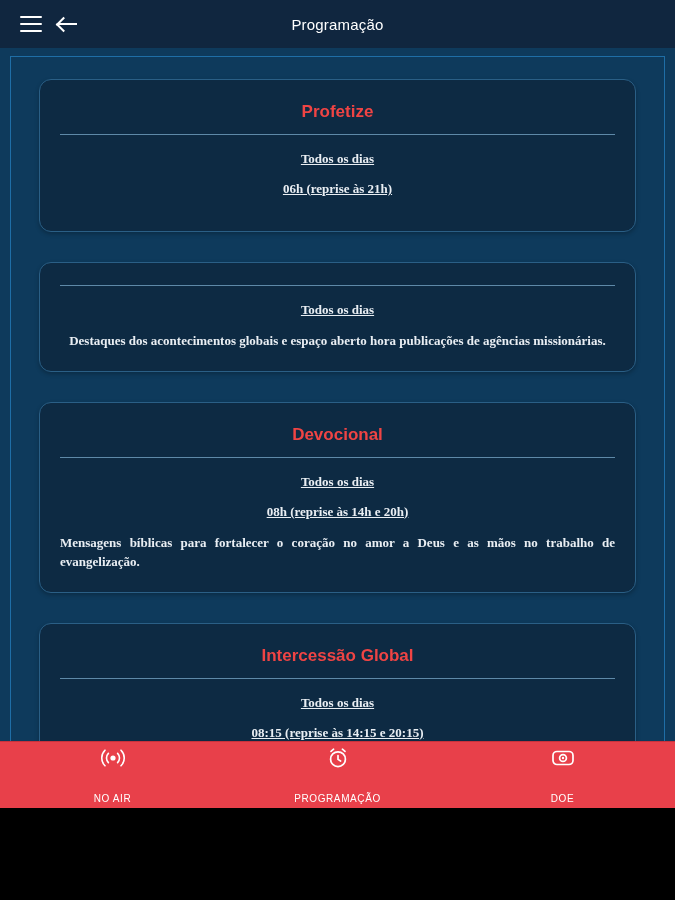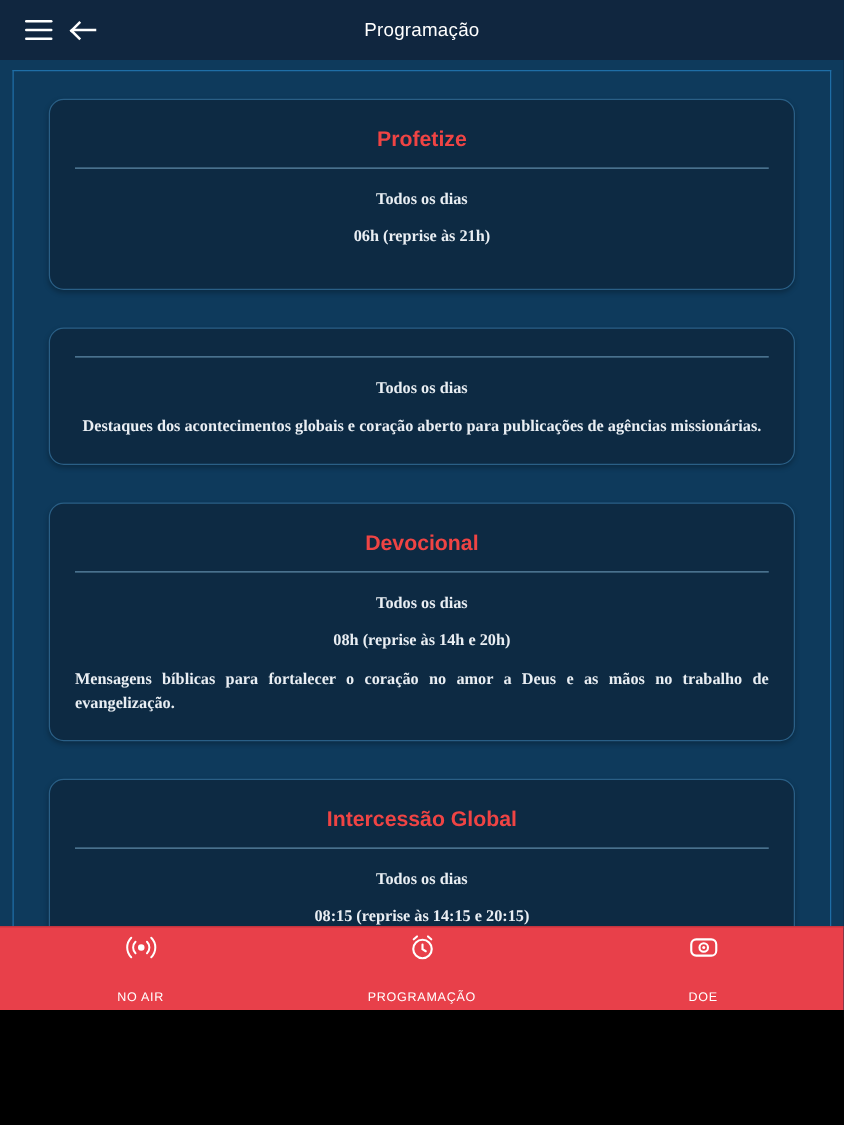--- a/index.html
+++ b/index.html
@@ -137,20 +137,21 @@
     width: 100%;
     margin: 0 auto 16px auto;
   }
   .card-line {
     color: #e9eef3;
     font-size: 13px;
     text-align: center;
     font-weight: bold;
     margin-bottom: 14px;
     font-family: "Liberation Serif", serif;
+    text-decoration: underline;
   }
   .card-desc {
     color: #e9eef3;
     font-size: 13px;
     text-align: justify;
     text-align-last: left;
     line-height: 1.45;
     font-weight: bold;
     font-family: "Liberation Serif", serif;
   }
@@ -218,21 +219,21 @@
       <div class="card">
         <div class="card-title">Profetize</div>
         <div class="divider"></div>
         <div class="card-line">Todos os dias</div>
         <div class="card-line">06h (reprise às 21h)</div>
       </div>
 
       <div class="card">
         <div class="divider"></div>
         <div class="card-line">Todos os dias</div>
-        <div class="card-desc center">Destaques dos acontecimentos globais e coração aberto para publicações de agências missionárias.</div>
+        <div class="card-desc center">Destaques dos acontecimentos globais e espaço aberto hora publicações de agências missionárias.</div>
       </div>
 
       <div class="card">
         <div class="card-title">Devocional</div>
         <div class="divider"></div>
         <div class="card-line">Todos os dias</div>
         <div class="card-line">08h (reprise às 14h e 20h)</div>
         <div class="card-desc">Mensagens bíblicas para fortalecer o coração no amor a Deus e as mãos no trabalho de evangelização.</div>
       </div>
 

